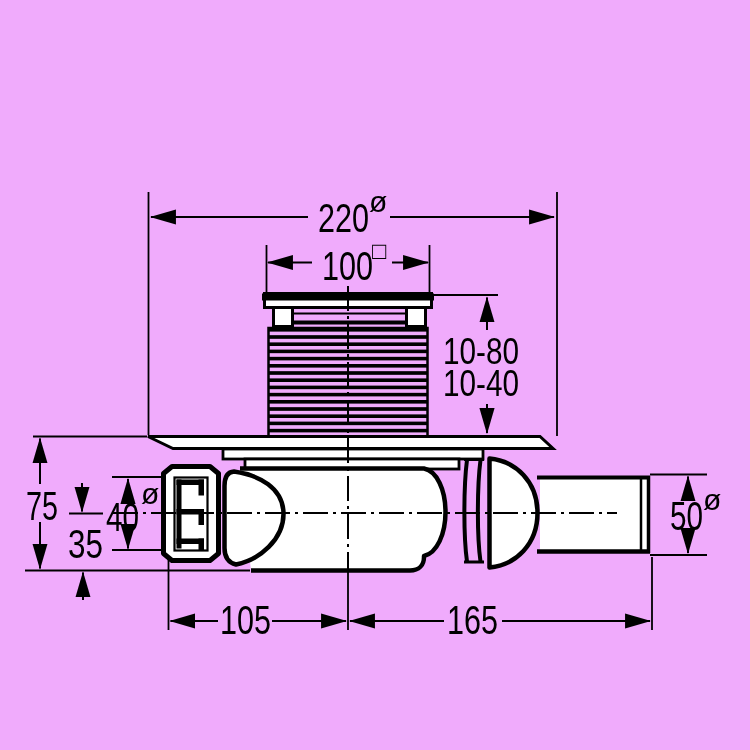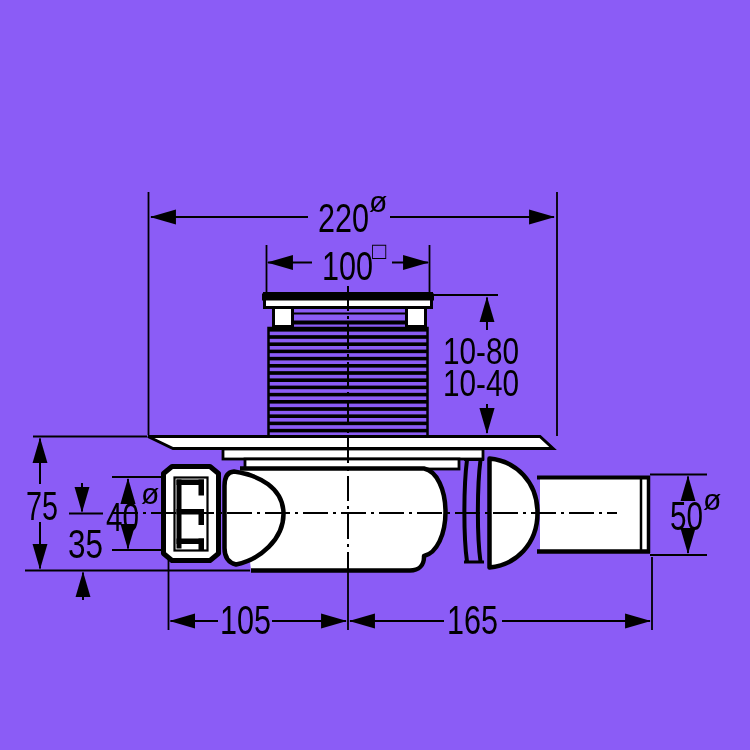--- a/index.html
+++ b/index.html
@@ -1,16 +1,16 @@
 <!DOCTYPE html>
 <html><head>
 <meta charset="utf-8">
 <style>
   html,body{margin:0;padding:0;background:#ffffff;}
-  .stage{position:relative;width:750px;height:750px;background:#8b5cf6;overflow:hidden;}
+  .stage{position:relative;width:750px;height:750px;background:#f0abfc;overflow:hidden;}
   svg{position:absolute;left:0;top:0;}
   .t{font-family:"Liberation Sans","DejaVu Sans",sans-serif;fill:#000;}
 </style>
 </head>
 <body>
 
 <div class="stage">
 <svg width="750" height="750" viewBox="0 0 750 750">
   <defs>
     <marker id="arr" viewBox="0 0 12 9" refX="11.5" refY="4.5" markerWidth="13" markerHeight="9.75" orient="auto">

